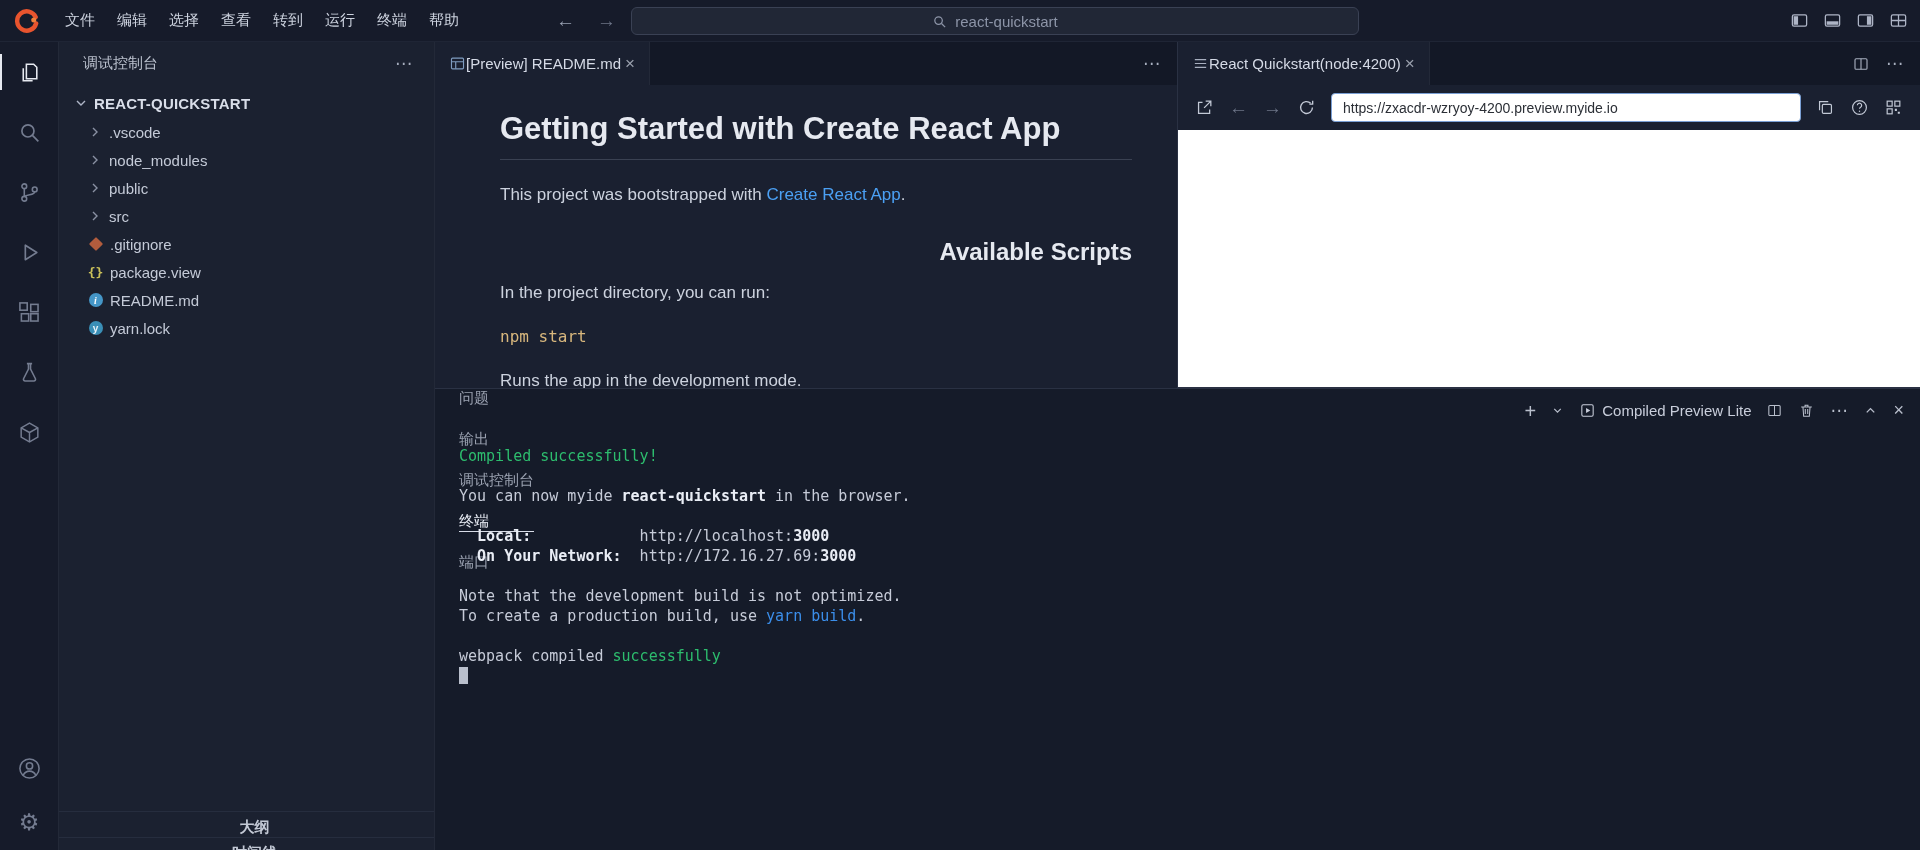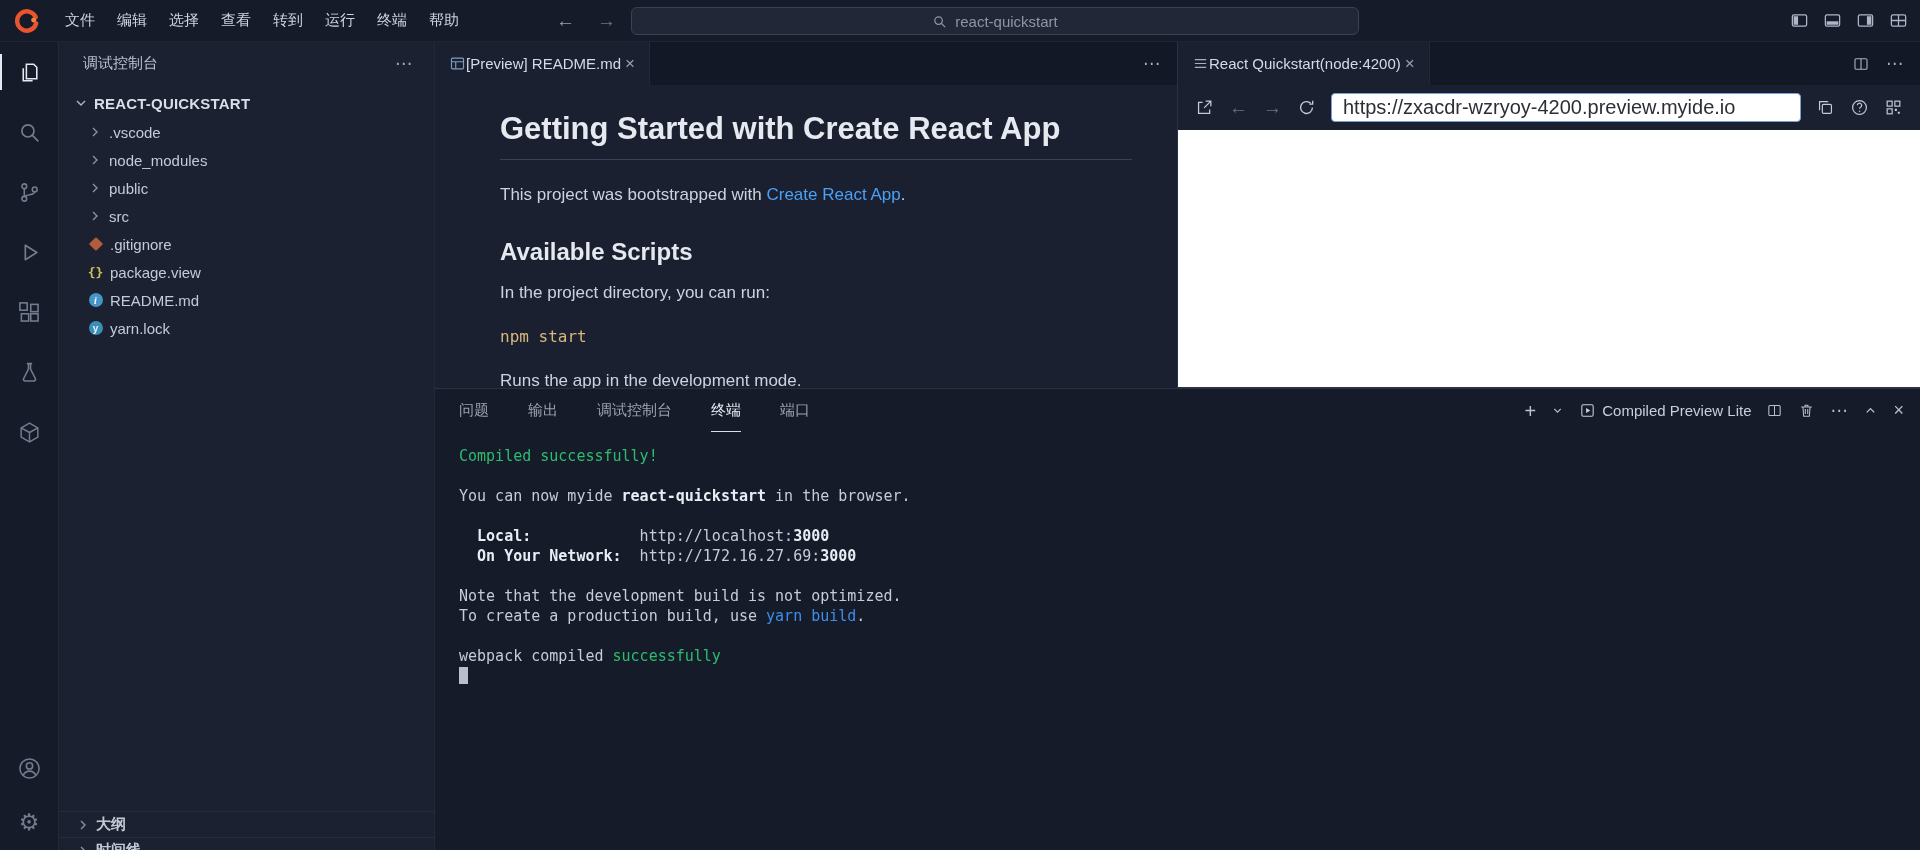--- a/index.html
+++ b/index.html
@@ -54,56 +54,56 @@
   .ficon { width:17px; display:flex; justify-content:center; align-items:center; }
   .i-diamond { width:10px; height:10px; background:#b25c3d; transform:rotate(45deg); border-radius:1px; }
   .i-braces { color:#cbc159; font-family:"DejaVu Sans Mono",monospace; font-size:13px; font-weight:bold; }
   .i-info { width:14px; height:14px; border-radius:50%; background:#4596c7; color:#fff;
     font-size:10px; font-weight:bold; display:flex; align-items:center; justify-content:center;
     font-family:"Liberation Serif",serif; font-style:italic; }
   .i-yarn { width:14px; height:14px; border-radius:50%; background:#3a8fb7; color:#eaf4fa;
     font-size:10px; font-weight:bold; display:flex; align-items:center; justify-content:center; }
   .sb-bottom { margin-top:auto; margin-bottom:-13px; }
   .sb-sec { height:26px; border-top:1px solid #262d3e; display:flex; align-items:center; gap:5px;
-    padding-left:16px; color:#c3c9d5; cursor:pointer; }
+    padding-left:16px; color:#c3c9d5; cursor:pointer;flex-direction:column; }
 
   
   .main { flex:1; min-width:0; display:flex; flex-direction:column; }
   .editors { height:346px; display:flex; flex-shrink:0; }
 
   .tabbar { height:43px; background:#131826; display:flex; align-items:stretch; flex-shrink:0; }
   .tab { display:flex; align-items:center; padding:0 14px; background:#1a2030;
     color:#d5dae6; border-right:1px solid #232938; cursor:pointer; }
   .tab .close { color:#9aa0ad; font-size:17px; margin-left:4px; }
   .tab-actions { margin-left:auto; display:flex; align-items:center; gap:16px; padding-right:16px; color:#a8afbf; }
   .tab-actions svg { width:18px; height:18px; }
   .more-dots { font-size:17px; letter-spacing:1px; }
 
   .editor-group { width:743px; flex-shrink:0; display:flex; flex-direction:column; background:#1a2030;
     border-right:1px solid #2a3143; }
   .md { flex:1; overflow:hidden; padding:26px 45px 0 65px; color:#ccd2de; }
   .md h1 { font-size:31px; font-weight:600; color:#e6e9f0; padding-bottom:12px;
     border-bottom:1px solid #3a4152; margin-bottom:22px; }
-  .md h2 { font-size:24px; font-weight:600; color:#e6e9f0; margin:30px 0 14px; }
+  .md h2 { font-size:24px; font-weight:600; color:#e6e9f0; margin:30px 0 14px;text-align:right; }
   .md p { font-size:17px; line-height:1.5; margin:10px 0; }
   .md a { color:#4ba0f4; text-decoration:none; cursor:pointer; }
   .md .codeblock { font-family:"DejaVu Sans Mono",monospace; font-size:16px; color:#d8b77d; margin:22px 0; }
 
   .browser-group { flex:1; min-width:0; display:flex; flex-direction:column; background:#1a2030; }
   .btoolbar { height:45px; display:flex; align-items:center; gap:15px; padding:0 17px; color:#c3c9d6; flex-shrink:0; }
   .btoolbar svg { width:19px; height:19px; flex-shrink:0; }
   .btoolbar .dis { color:#6c7487; }
   .url-input { flex:1; height:29px; background:#fff; border:1px solid #7a9fd4; border-radius:4px;
-    color:#2b2f36; font-size:20px; padding:0 11px; font-family:"Liberation Sans","DejaVu Sans",sans-serif; outline:none; min-width:0; }
+    color:#2b2f36; font-size:14px; padding:0 11px; font-family:"Liberation Sans","DejaVu Sans",sans-serif; outline:none; min-width:0; }
   .bpage { flex:1; background:#ffffff; border-bottom:1px solid #2a3143; }
 
   
   .panel { flex:1; background:#151b29; border-top:1px solid #2a3143; display:flex; flex-direction:column; min-height:0; }
   .panel-header { height:43px; display:flex; align-items:stretch; padding-left:24px; flex-shrink:0; }
-  .ptabs { display:flex; gap:39px; }
+  .ptabs { display:flex; gap:21px;flex-direction:column; }
   .ptab { display:flex; align-items:center; color:#9aa1b0; cursor:pointer; border-bottom:1px solid transparent; }
   .ptab.active { color:#e9edf5; border-bottom-color:#d8dde8; }
   .panel-actions { margin-left:auto; display:flex; align-items:center; gap:15px; padding-right:16px; color:#b9bfcc; }
   .panel-actions svg { width:17px; height:17px; }
   .pa-plus { font-size:20px; line-height:1; }
   .bpl { display:flex; align-items:center; gap:6px; color:#c9cedb; cursor:pointer; }
 
   .terminal { flex:1; overflow:hidden; padding:14px 0 0 24px;
     font-family:"DejaVu Sans Mono",monospace; font-size:15px; line-height:20px; color:#c6cbd8; }
   .tline { white-space:pre; height:20px; }

